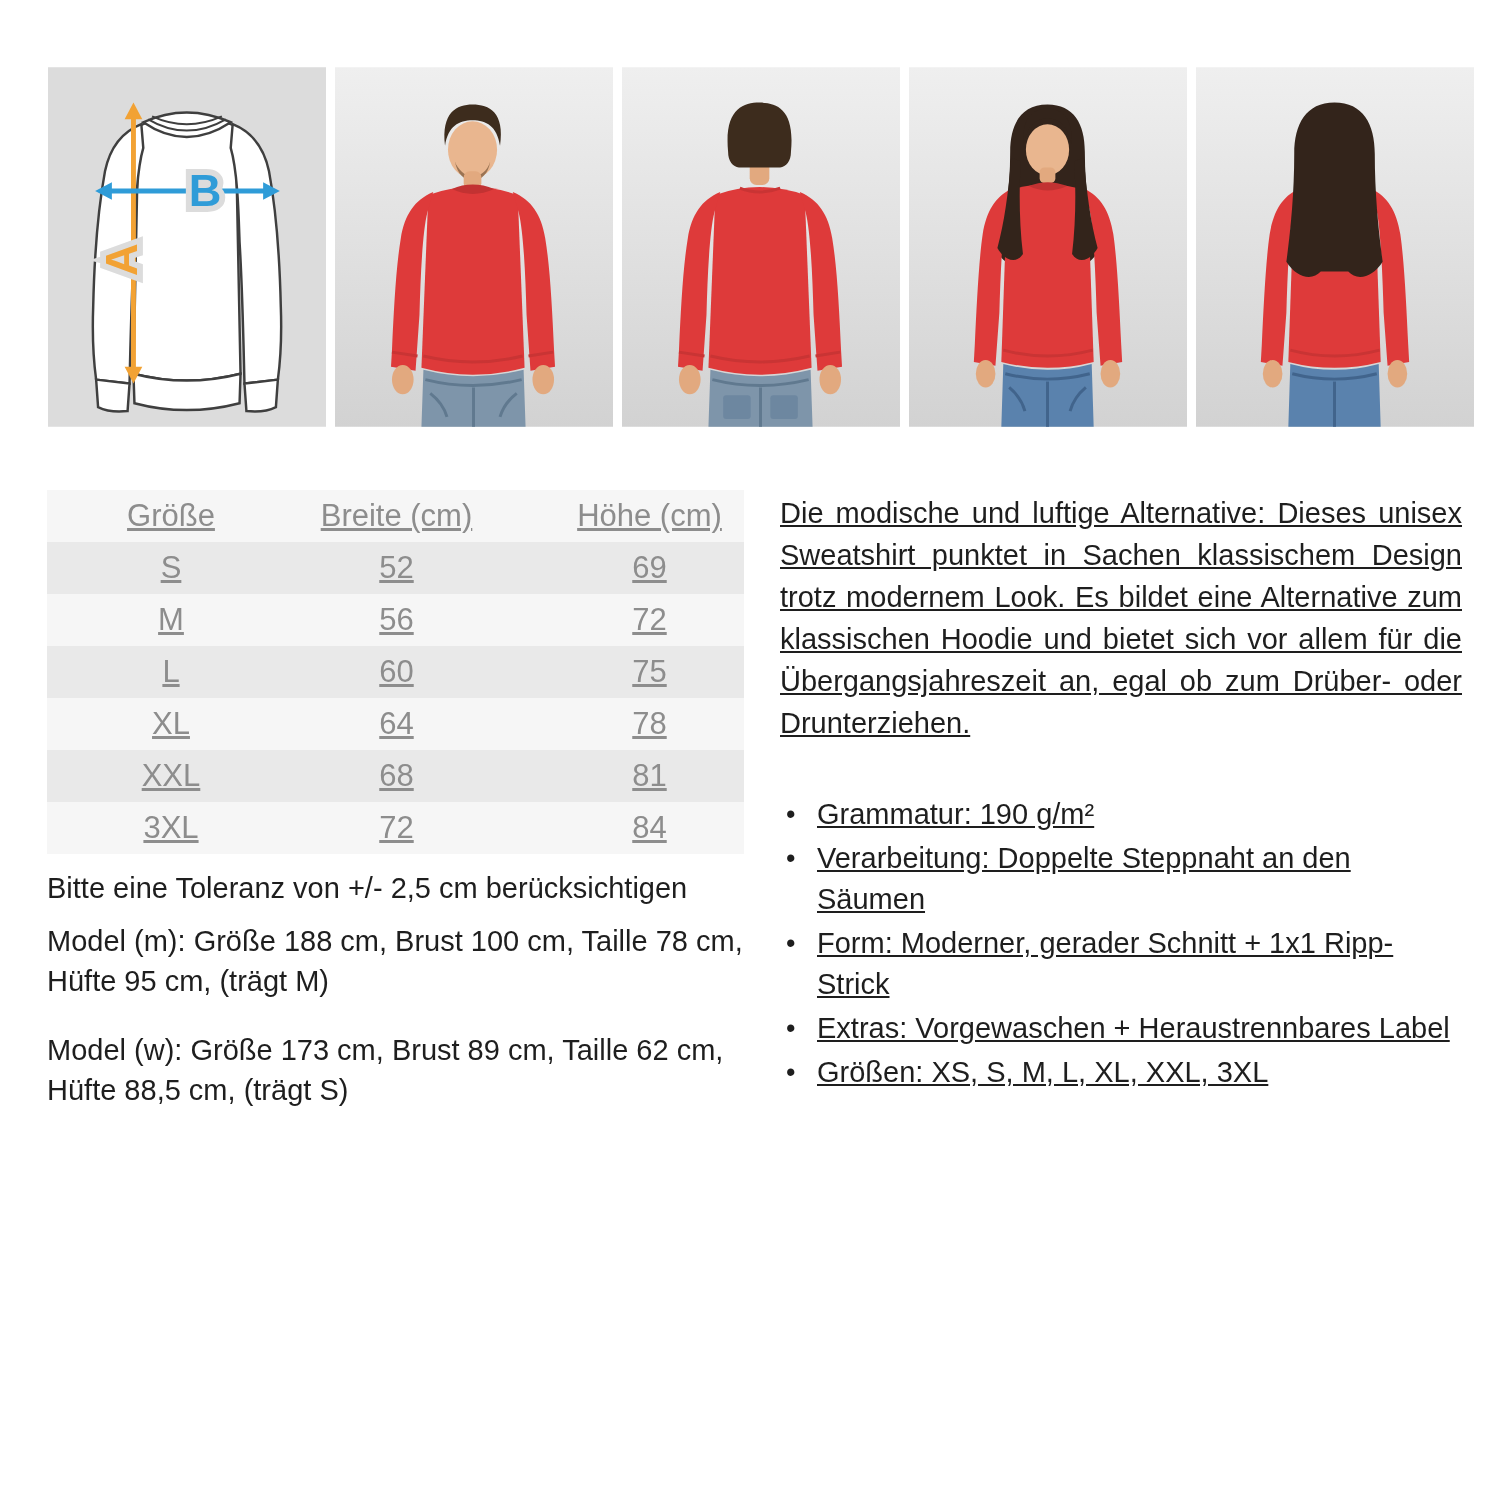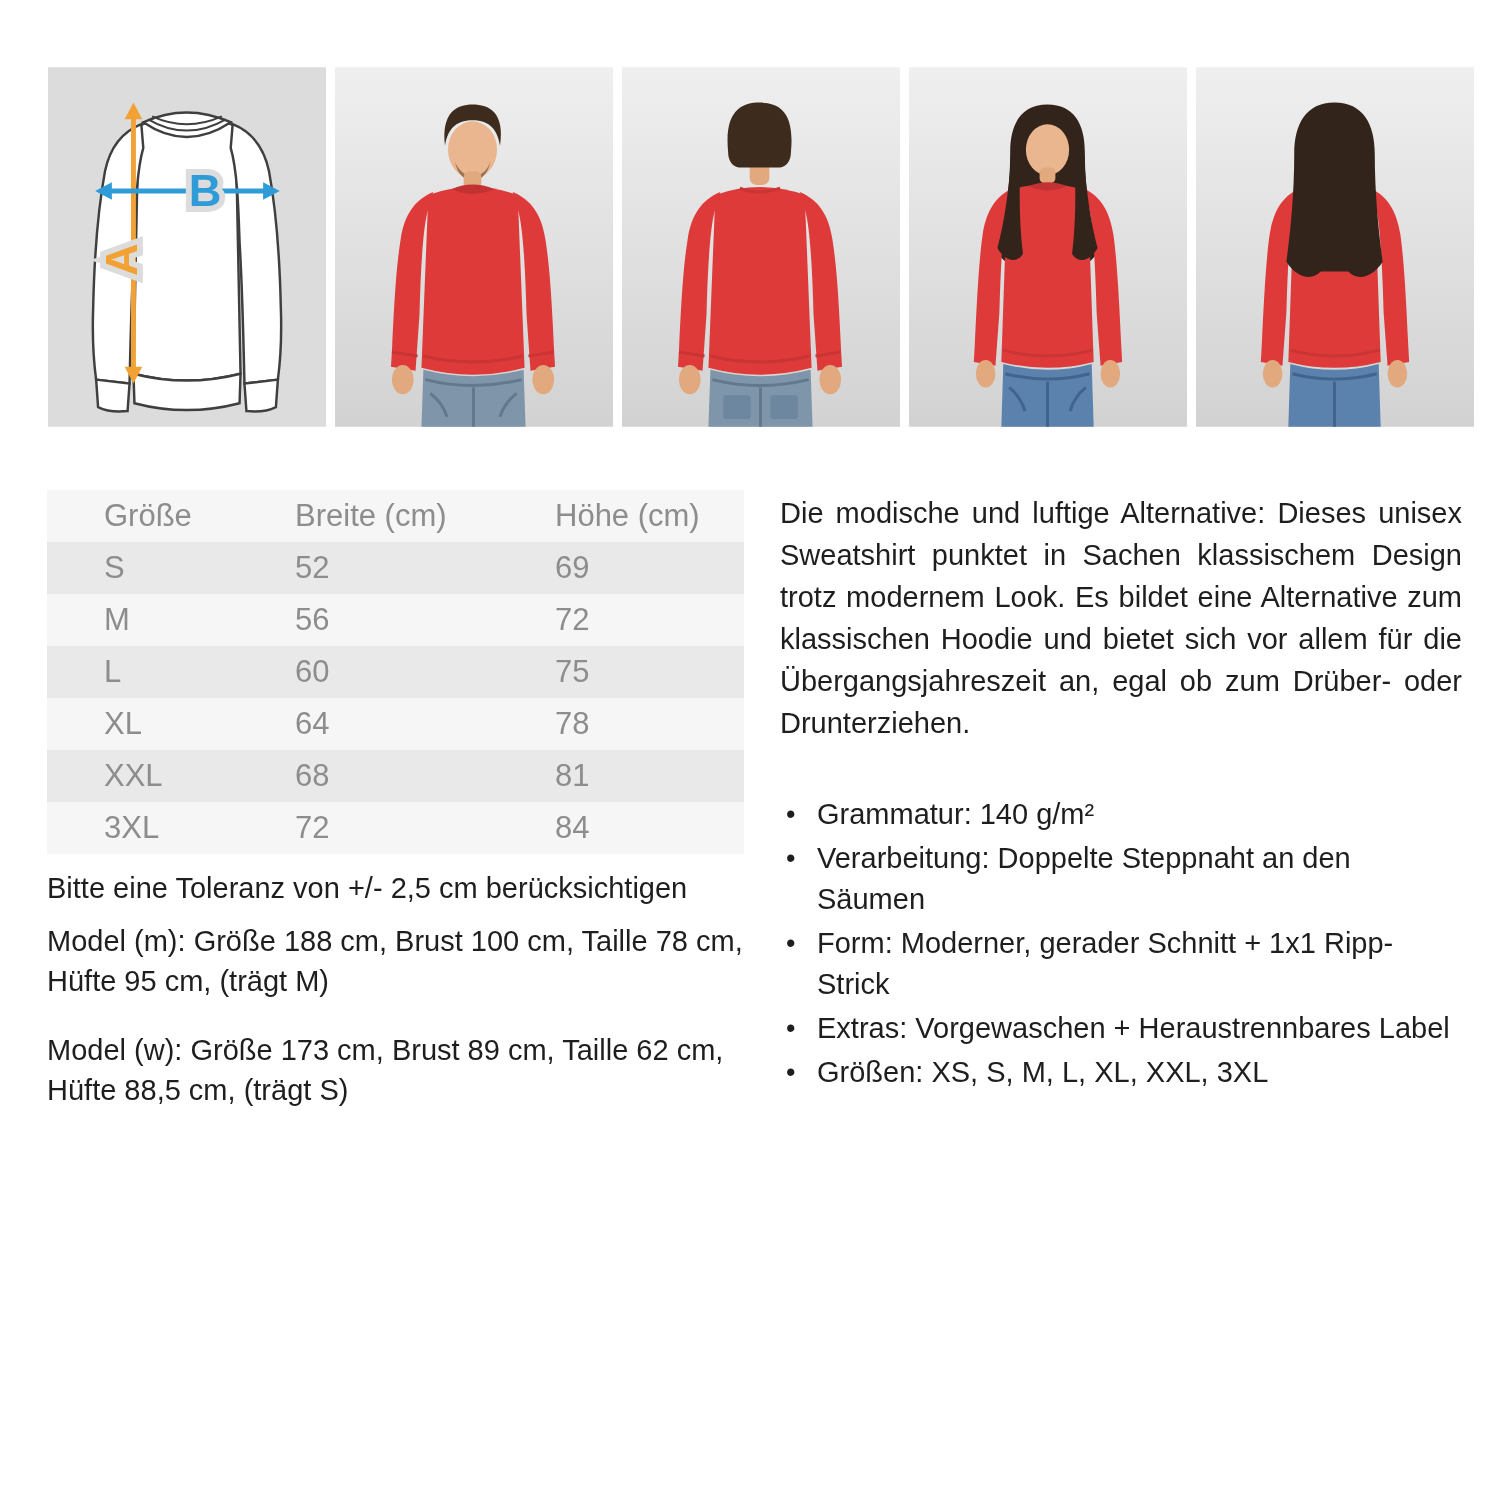--- a/index.html
+++ b/index.html
@@ -34,34 +34,34 @@
              paint-order:stroke;stroke:#dcdcdc;stroke-width:12;text-anchor:middle;}
   .dim-a{fill:#f2a234;}
   .dim-b{fill:#2f9cd8;}
 
   
   .left-col{position:absolute;left:47px;top:490px;width:697px;}
   table.size-table{border-collapse:collapse;width:100%;table-layout:fixed;
                    color:#8d8d8d;font-size:31px;}
   table.size-table col.c1{width:191px;} table.size-table col.c2{width:260px;}
   table.size-table th,table.size-table td{height:52px;padding:0 0 0 57px;
-    text-align:left;font-weight:400;white-space:nowrap;overflow:hidden;}
+    text-align:center;font-weight:400;white-space:nowrap;overflow:hidden;text-decoration:underline;}
   thead tr{background:#f6f6f6;}
   tbody tr:nth-child(odd){background:#e9e9e9;}
   tbody tr:nth-child(even){background:#f6f6f6;}
 
   .tolerance{margin-top:15px;font-size:29px;line-height:38px;}
   .model-block{font-size:29px;line-height:40px;}
   .model-m{margin-top:14px;}
   .model-w{margin-top:29px;}
   .model-block b{font-weight:400;}
 
   
   .right-col{position:absolute;left:780px;top:492px;width:682px;
-             font-size:29px;line-height:42px;}
+             font-size:29px;line-height:42px;text-decoration:underline;}
   .description{text-align:justify;}
   ul.features{list-style:none;margin:50px 0 0 0;padding:0;}
   ul.features li{position:relative;padding-left:37px;line-height:41px;margin-bottom:3px;}
   ul.features li::before{content:"\2022";position:absolute;left:6px;top:0;font-size:27px;color:#1e1e1e;}
 </style>
 </head>
 <body>
 
 <div class="page">
 
@@ -272,21 +272,21 @@
 
     <div class="model-block model-w">
       <b>Model (w):</b>
       <span>Größe 173 cm, Brust 89 cm, Taille 62 cm, Hüfte 88,5 cm, (trägt S)</span>
     </div>
   </div>
 
   <div class="right-col">
     <div class="description">Die modische und luftige Alternative: Dieses unisex Sweatshirt punktet in Sachen klassischem Design trotz modernem Look. Es bildet eine Alternative zum klassischen Hoodie und bietet sich vor allem für die Übergangsjahreszeit an, egal ob zum Drüber- oder Drunterziehen.</div>
     <ul class="features">
-      <li>Grammatur: 140 g/m²</li>
+      <li>Grammatur: 190 g/m²</li>
       <li>Verarbeitung: Doppelte Steppnaht an den Säumen</li>
       <li>Form: Moderner, gerader Schnitt + 1x1 Ripp-Strick</li>
       <li>Extras: Vorgewaschen + Heraustrennbares Label</li>
       <li>Größen: XS, S, M, L, XL, XXL, 3XL</li>
     </ul>
   </div>
 
 </div>
 
 </body></html>

